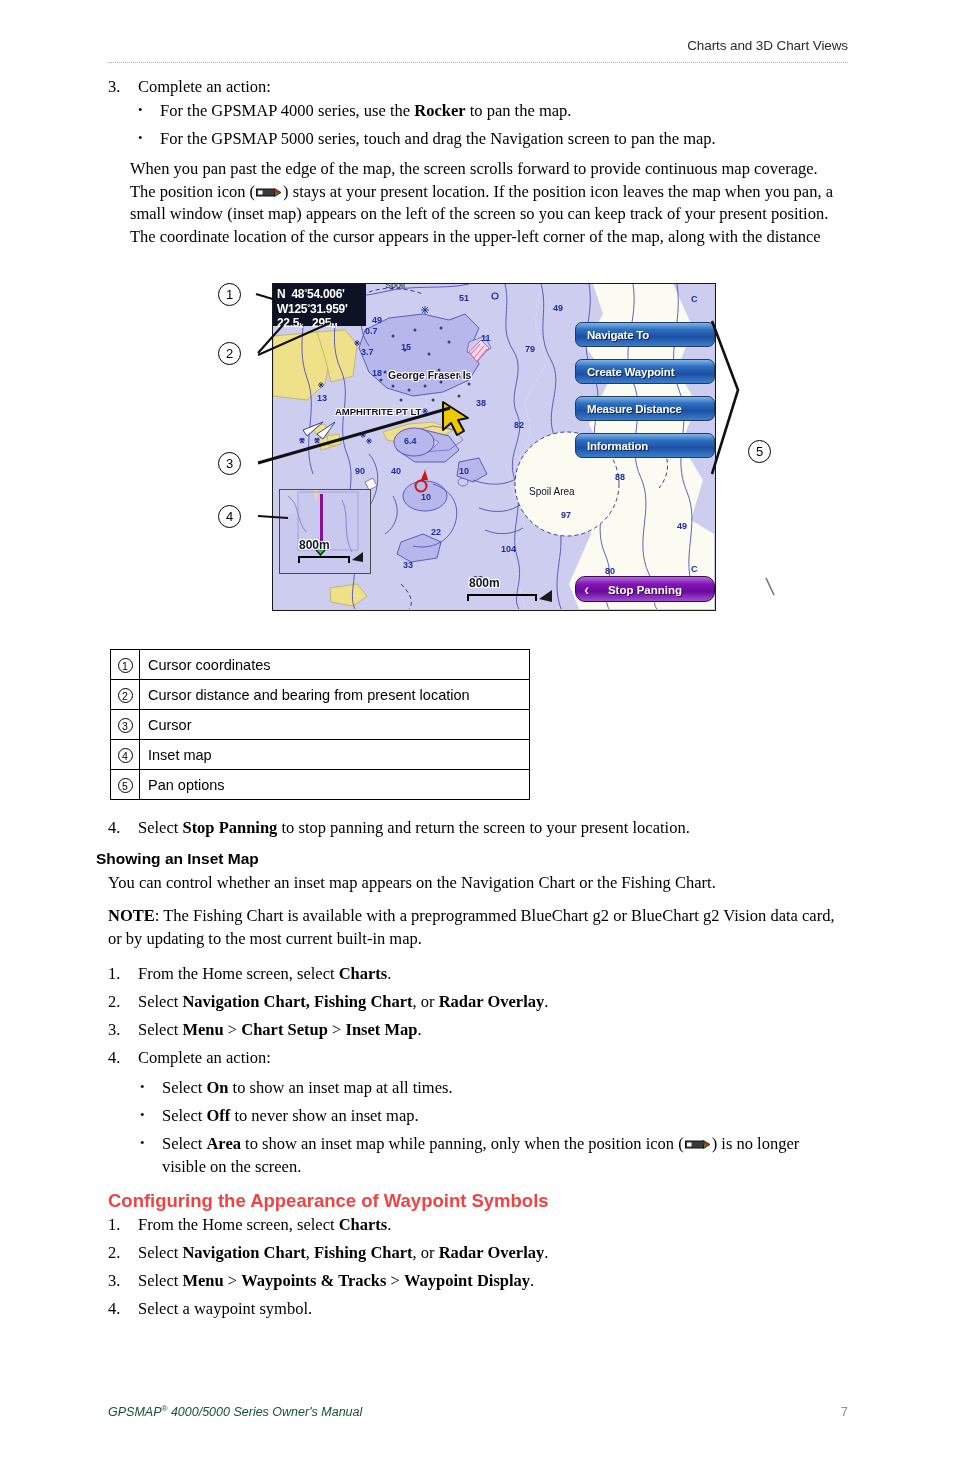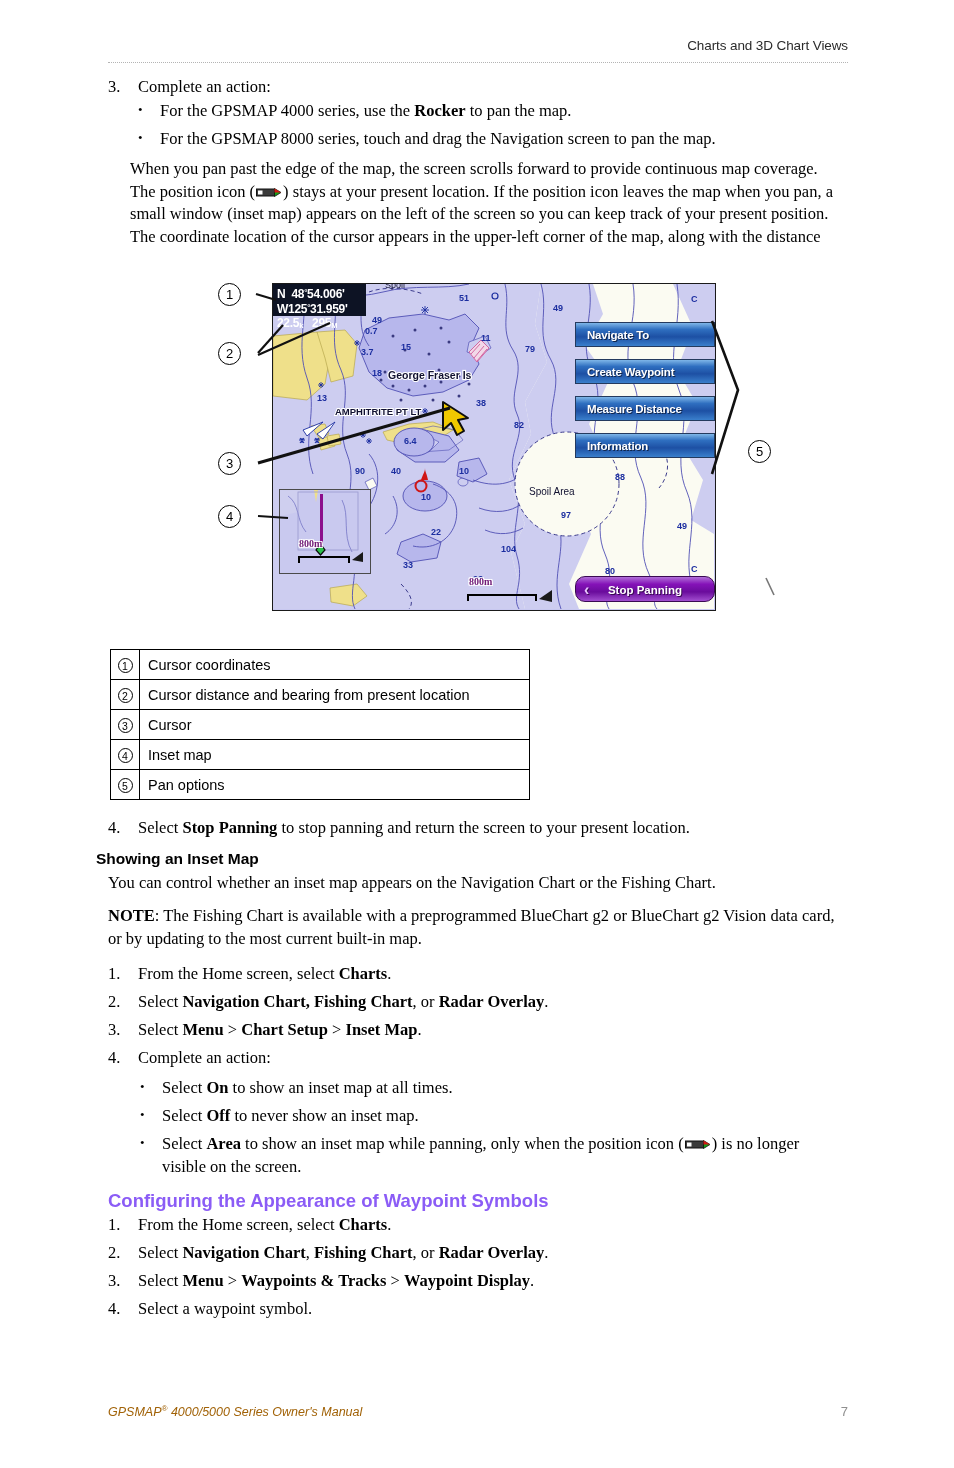--- a/index.html
+++ b/index.html
@@ -83,21 +83,21 @@
     font-family: "Liberation Sans", sans-serif;
     font-weight: bold;
     font-size: 15.5px;
     color: #000;
   }
   .sec-head-lg {
     position: absolute;
     font-family: "Liberation Sans", sans-serif;
     font-weight: bold;
     font-size: 18.5px;
-    color: #8b5cf6;
+    color: #ef4444;
   }
 
   
   .pos-icon {
     display: inline-block;
     width: 26px;
     height: 11px;
     vertical-align: -1px;
     position: relative;
     margin: 0 1px;
@@ -139,21 +139,21 @@
   }
 
   
   .footer-left {
     position: absolute;
     left: 108px;
     top: 1404px;
     font-family: "Liberation Sans", sans-serif;
     font-style: italic;
     font-size: 12.5px;
-    color: #a16207;
+    color: #14532d;
   }
   .footer-left sup { font-size: 8px; vertical-align: super; }
   .footer-right {
     position: absolute;
     left: 800px;
     top: 1404px;
     width: 48px;
     text-align: right;
     font-family: "Liberation Sans", sans-serif;
     font-size: 13px;
@@ -180,21 +180,21 @@
     box-sizing: border-box;
   }
   .chart-svg { position: absolute; left: 0; top: 0; }
 
   
   .coord-box {
     position: absolute;
     left: 0px;
     top: 0px;
     width: 93px;
-    height: 32px;
+    height: 42px;
     background: #0d1324;
     color: #ffffff;
     font-family: "Liberation Sans", sans-serif;
     font-weight: bold;
     font-size: 12px;
     line-height: 13.4px;
     padding: 2px 0 0 4px;
     box-sizing: border-box;
     letter-spacing: -0.3px;
     z-index: 6;
@@ -202,21 +202,21 @@
   .coord-box .deg { font-size: 8px; vertical-align: 3px; }
   .coord-box .unit { font-size: 7.5px; vertical-align: -1px; }
   .coord-box .row3 span.gap { display:inline-block; width:9px; }
 
   
   .btn-col { position: absolute; right: 0px; top: 38px; width: 140px; z-index: 6; }
   .chart-btn {
     position: relative;
     height: 25px;
     margin-bottom: 12px;
-    border-radius: 0;
+    border-radius: 7px;
     background: linear-gradient(to bottom, #7fb6e8 0%, #2f6fc0 28%, #1d50a4 60%, #3a7fcc 100%);
     border: 1.4px solid #243a5e;
     color: #ffffff;
     font-family: "Liberation Sans", sans-serif;
     font-weight: bold;
     font-size: 11.5px;
     line-height: 25px;
     padding-left: 11px;
     box-sizing: border-box;
     text-shadow: 1px 1px 0 #10254a;
@@ -274,24 +274,24 @@
   }
   .inset-boat {
     position: absolute;
     left: 34px;
     top: 52px;
     width: 13px;
     height: 12px;
   }
   .scalebar {
     position: absolute;
-    font-family: Liberation Serif, serif;
+    font-family: Liberation Sans, sans-serif;
     font-weight: bold;
-    font-size: 10px;
-    color: #701a75;
+    font-size: 12px;
+    color: #0f172a;
     text-shadow: -1px -1px 0 #fff, 1px -1px 0 #fff, -1px 1px 0 #fff, 1px 1px 0 #fff;
     white-space: nowrap;
   }
   .scaleline {
     position: absolute;
     border-top: 2.6px solid #000;
     border-left: 2.6px solid #000;
     border-right: 2.6px solid #000;
     height: 5px;
   }
@@ -325,21 +325,21 @@
   <span class="itext">Complete an action:</span>
 </div>
 
 <div class="bullet-item" style="left:138px; top:100px; width:780px;">
   <span class="bdot">•</span>
   <span class="btext"><span>For the GPSMAP 4000 series, use the </span><b>Rocker</b><span> to pan the map.</span></span>
 </div>
 
 <div class="bullet-item" style="left:138px; top:128px; width:780px;">
   <span class="bdot">•</span>
-  <span class="btext">For the GPSMAP 8000 series, touch and drag the Navigation screen to pan the map.</span>
+  <span class="btext">For the GPSMAP 5000 series, touch and drag the Navigation screen to pan the map.</span>
 </div>
 
 <div class="body-text" style="left:130px; top:158px; width:790px;">
   <div>When you pan past the edge of the map, the screen scrolls forward to provide continuous map coverage.</div>
   <div><span>The position icon (</span><span class="pos-icon"><svg width="26" height="11" viewBox="0 0 26 11">
           <rect x="0.5" y="2" width="18" height="7" fill="#3a3a3a" stroke="#111" stroke-width="1"></rect>
           <rect x="2" y="3.5" width="4.5" height="4" fill="#ffffff"></rect>
           <polygon points="18.5,1.5 25,5.5 18.5,9.5" fill="#17a017" stroke="#111" stroke-width="0.8"></polygon>
           <polygon points="18.5,1.5 25,5.5 18.5,5.5" fill="#d21515"></polygon>
         </svg></span><span>) stays at your present location. If the position icon leaves the map when you pan, a</span></div>

